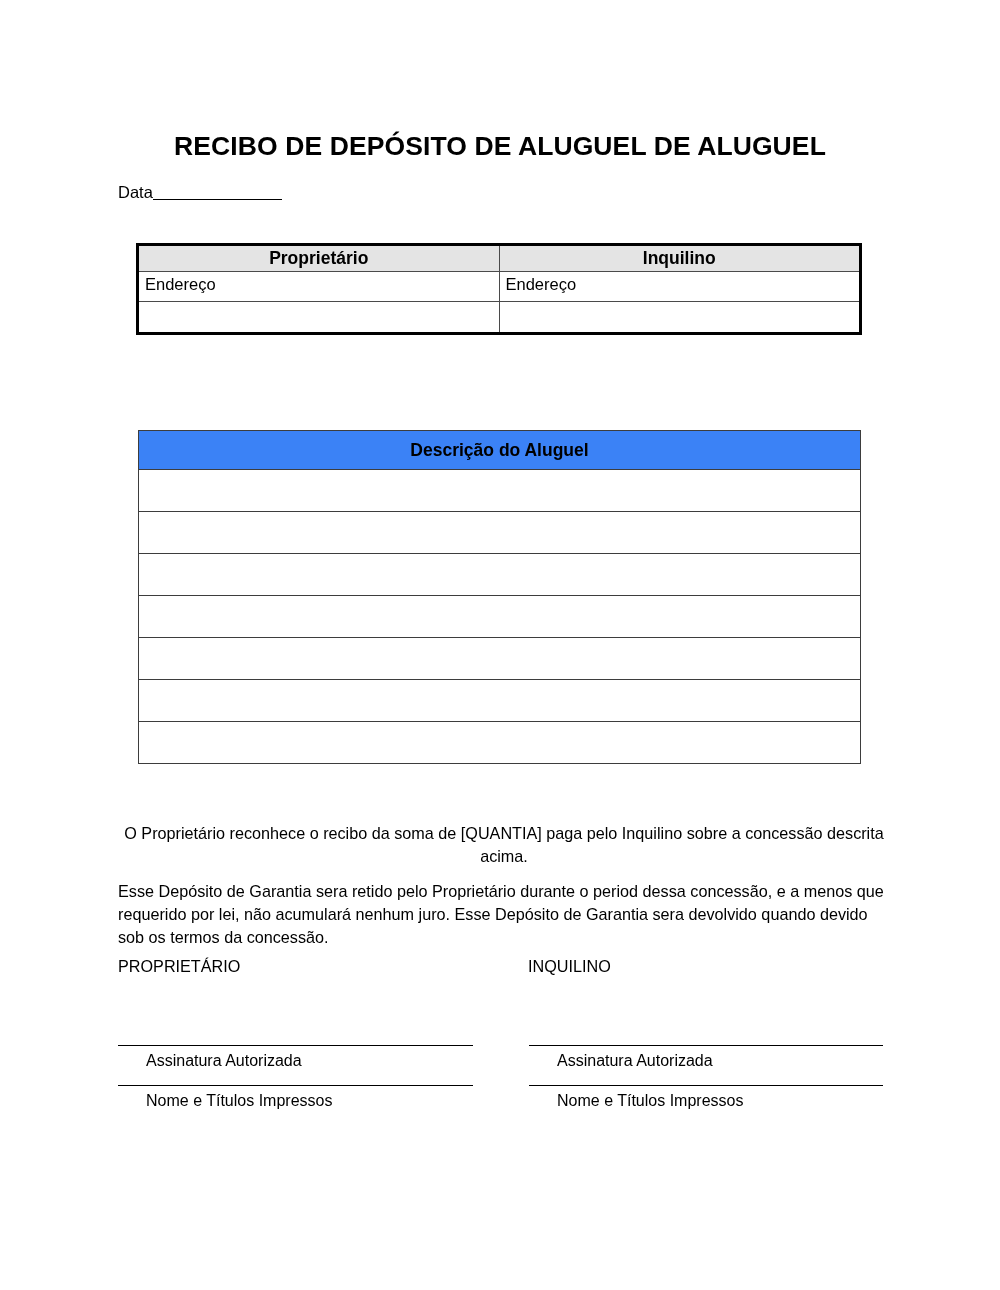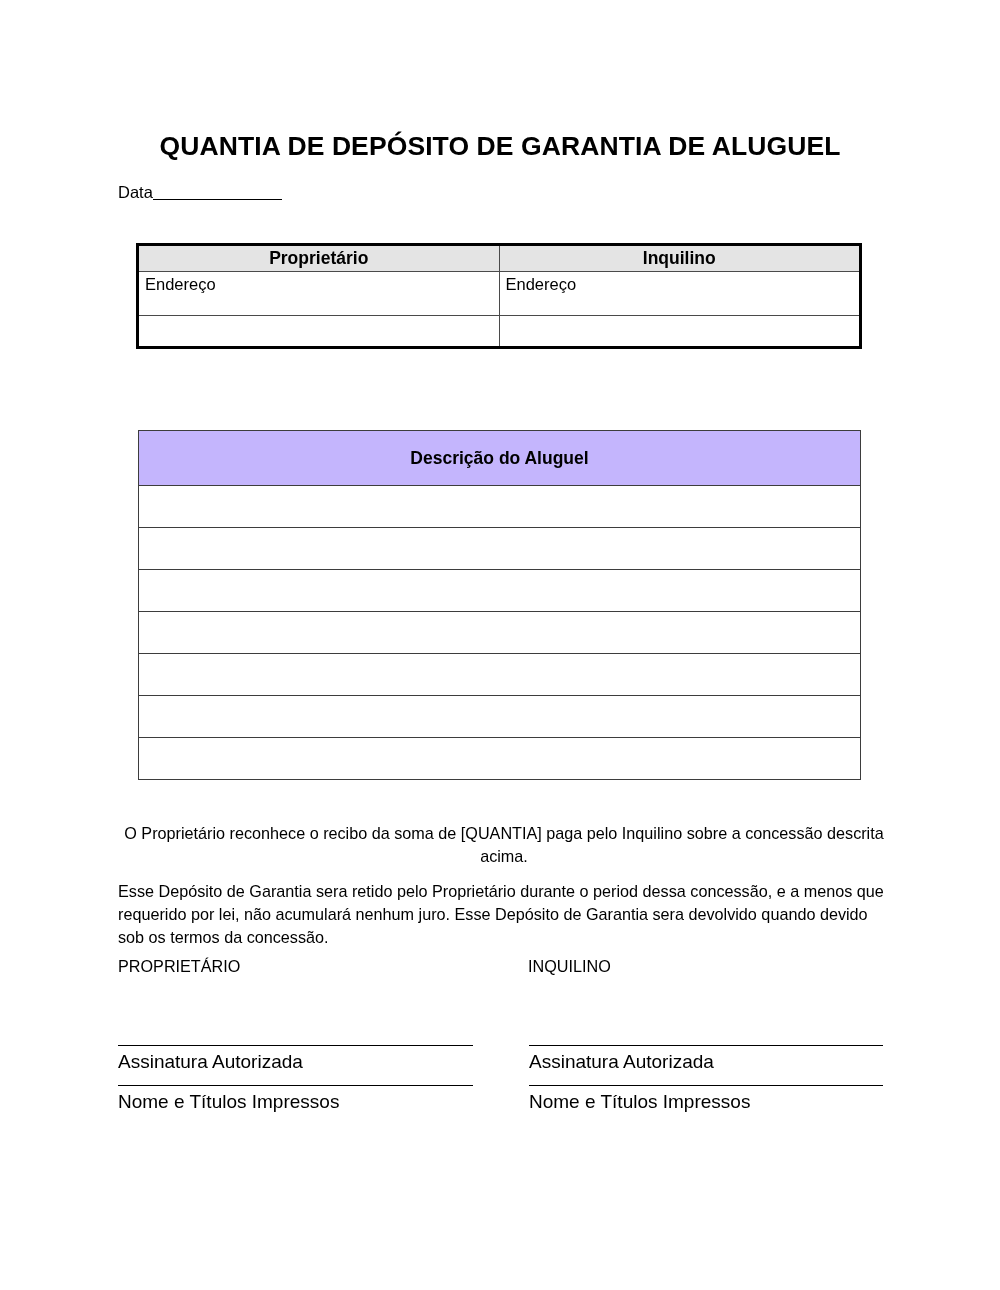--- a/index.html
+++ b/index.html
@@ -77,44 +77,44 @@
   .parties-table th {
     background: #e4e4e4;
     text-align: center;
     font-weight: bold;
     font-size: 17.5px;
     height: 25px;
     line-height: 25px;
     padding: 0 4px;
   }
   .parties-table td {
-    height: 44px;
+    height: 30px;
     padding: 3px 6px 0 6px;
   }
   .parties-table td.tall { height: 32px; }
 
   
   .desc-table {
     position: absolute;
     left: 138px;
     top: 430px;
     width: 723px;
     border-collapse: collapse;
     table-layout: fixed;
     border: 1.5px solid #3d3d3d;
     background: #ffffff;
   }
   .desc-table th {
-    background: #c4b5fd;
+    background: #3b82f6;
     border: 1.5px solid #3d3d3d;
     text-align: center;
     font-weight: bold;
     font-size: 17.5px;
     height: 38px;
-    padding: 8px;
+    padding: 0;
   }
   .desc-table td {
     border: 1.5px solid #3d3d3d;
     height: 41px;
     padding: 0;
   }
 
   
   .body-text {
     position: absolute;
@@ -162,32 +162,33 @@
   .sig-group.right { left: 411px; width: 354px; }
   .sig-group.row1  { top: 88px; }
   .sig-group.row2  { top: 128px; }
 
   .sig-rule {
     width: 100%;
     height: 0;
     border-bottom: 1.7px solid #000;
   }
   .sig-caption {
-    font-size: 19px;
+    font-size: 16px;
     line-height: 1.2;
     padding-top: 5px;
     white-space: nowrap;
+    margin-left: 28px;
   }
 </style>
 </head>
 <body>
 
 <div class="page">
 
-  <h1 class="doc-title">QUANTIA DE DEPÓSITO DE GARANTIA DE ALUGUEL</h1>
+  <h1 class="doc-title">RECIBO DE DEPÓSITO DE ALUGUEL DE ALUGUEL</h1>
 
   <div class="date-row">
     <span class="date-label">Data</span>
     <span class="date-blank"></span>
   </div>
 
   <table class="parties-table">
     <thead>
       <tr>
         <th>Proprietário</th>

